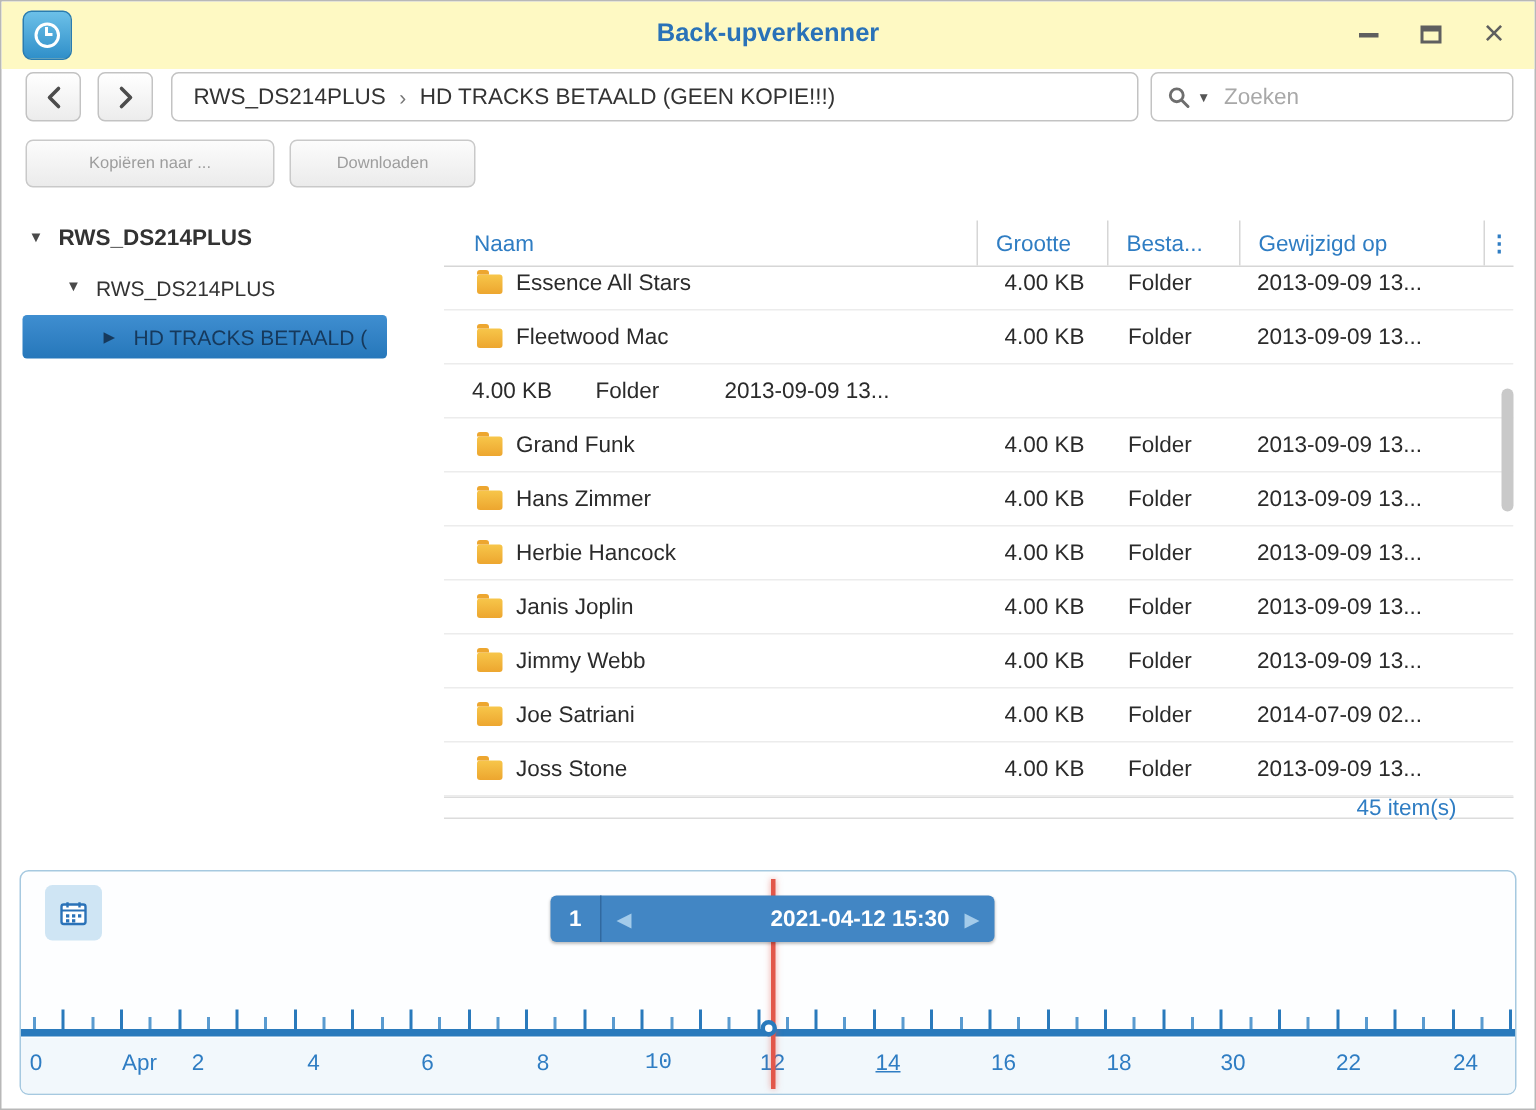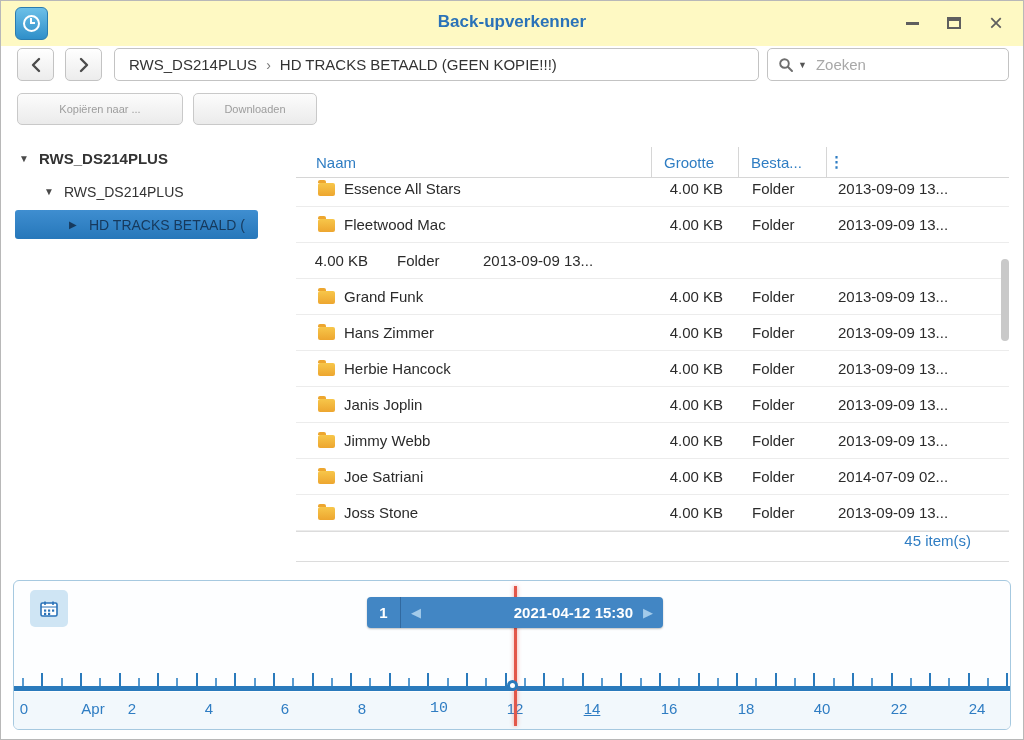--- a/index.html
+++ b/index.html
@@ -65,21 +65,21 @@
   .tbody{height:353px;overflow:hidden;position:relative}
   .tbody-inner{margin-top:-7px}
   .trow{display:flex;height:36px;align-items:stretch;border-bottom:1px solid #ececec;font-size:15px;color:#2b2b2b;cursor:pointer}
   .trow .cell{display:flex;align-items:center}
   .trow .col-name{padding-left:22px;gap:9px;overflow:hidden;white-space:nowrap}
   .trow .col-size{justify-content:flex-end;padding-right:15px}
   .trow .col-type{padding-left:14px}
   .trow .col-date{padding-left:12px;white-space:nowrap}
   .folder{position:relative;width:17px;height:13px;background:linear-gradient(#f7c64a,#eda62f);border-radius:2px;flex:0 0 auto;margin-top:2px}
   .folder::before{content:"";position:absolute;left:0;top:-3px;width:8px;height:3px;background:#eda62f;border-radius:2px 2px 0 0}
-  .tfooter{height:31px;border-top:1px solid #dcdcdc;border-bottom:1px solid #dcdcdc;display:flex;
+  .tfooter{height:15px;border-top:1px solid #dcdcdc;border-bottom:1px solid #dcdcdc;display:flex;align-items:center;
            justify-content:flex-end;padding-right:38px;font-size:15px;color:#2f7dc3}
   .vthumb{position:absolute;right:0;top:112px;width:8px;height:82px;border-radius:4px;background:#c9c9c9;cursor:pointer}
 
   
   .timeline{position:absolute;left:12px;right:12px;top:579px;height:150px;border:1px solid #a6c9e0;border-radius:6px;
             background:#fdfeff;overflow:hidden}
   .axis-band{position:absolute;left:0;right:0;bottom:0;height:37px;background:#f2f8fc}
   .cal-btn{position:absolute;left:16px;top:9px;width:38px;height:37px;border-radius:5px;background:#cfe5f4;border:none;
            display:flex;align-items:center;justify-content:center;cursor:pointer}
   .tl-ticks{position:absolute;left:0;right:0;top:64px;height:41px;z-index:1}
@@ -163,20 +163,21 @@
         <span class="tri">▶</span>
         <span>HD TRACKS BETAALD (</span>
       </div>
     </div>
 
   <div class="main">
     <div class="thead">
         <div class="hcell col-name">Naam</div>
         <div class="hcell col-size">Grootte</div>
         <div class="hcell col-type">Besta...</div>
+        <div class="hcell col-date">Gewijzigd op</div>
         <div class="hcell col-kebab">⋮</div>
       </div>
     <div class="tbody">
       <div class="tbody-inner">
           <div class="trow">
             <div class="cell col-name">
               <span class="folder"></span>
               <span>Essence All Stars</span>
             </div>
             <div class="cell col-size">4.00 KB</div>
@@ -351,19 +352,19 @@
         <span class="axis-label" style="left: 79px;">Apr</span>
         <span class="axis-label" style="left: 118px;">2</span>
         <span class="axis-label" style="left: 195px;">4</span>
         <span class="axis-label" style="left: 271px;">6</span>
         <span class="axis-label" style="left: 348px;">8</span>
         <span class="axis-label" style="left: 425px; font-family: Liberation Mono, monospace;">10</span>
         <span class="axis-label" style="left: 501px;">12</span>
         <span class="axis-label" style="left: 578px; text-decoration: underline;">14</span>
         <span class="axis-label" style="left: 655px;">16</span>
         <span class="axis-label" style="left: 732px;">18</span>
-        <span class="axis-label" style="left: 808px;">40</span>
+        <span class="axis-label" style="left: 808px;">30</span>
         <span class="axis-label" style="left: 885px;">22</span>
         <span class="axis-label" style="left: 963px;">24</span>
       </div>
   </div>
 
 </div>
 
 </body></html>

